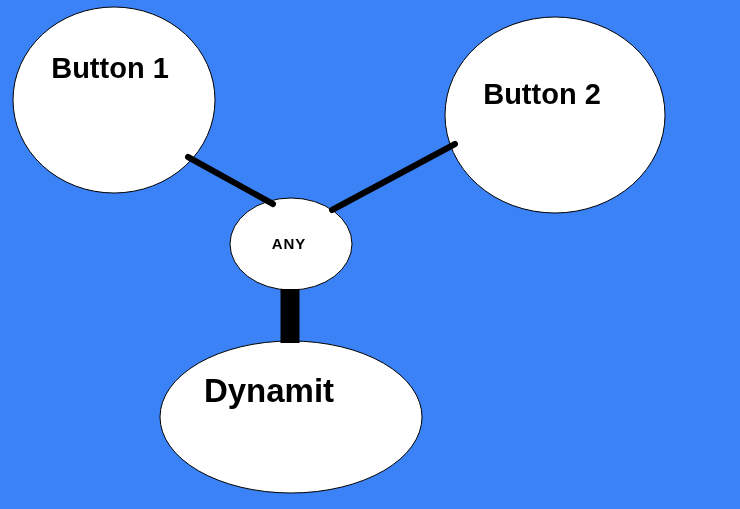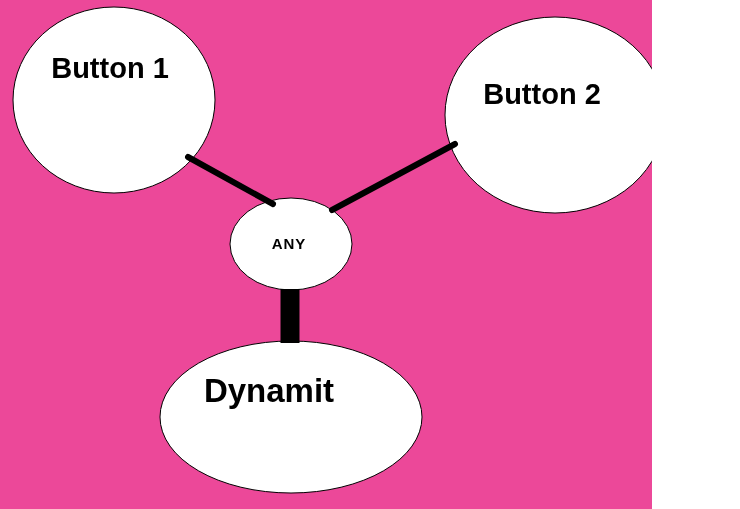--- a/index.html
+++ b/index.html
@@ -2,23 +2,23 @@
 <html><head>
 <meta charset="utf-8">
 <style>
   html, body {
     margin: 0;
     padding: 0;
     background: #ffffff;
   }
   .canvas {
     position: relative;
-    width: 652px;
+    width: 740px;
     height: 509px;
-    background: #ec4899;
+    background: #3b82f6;
     overflow: hidden;
   }
   svg { display: block; }
   text {
     font-family: "Liberation Sans", sans-serif;
     font-weight: bold;
     fill: #000000;
   }
   .node-label-lg { font-size: 29px; }
   .node-label-xl { font-size: 33px; }

